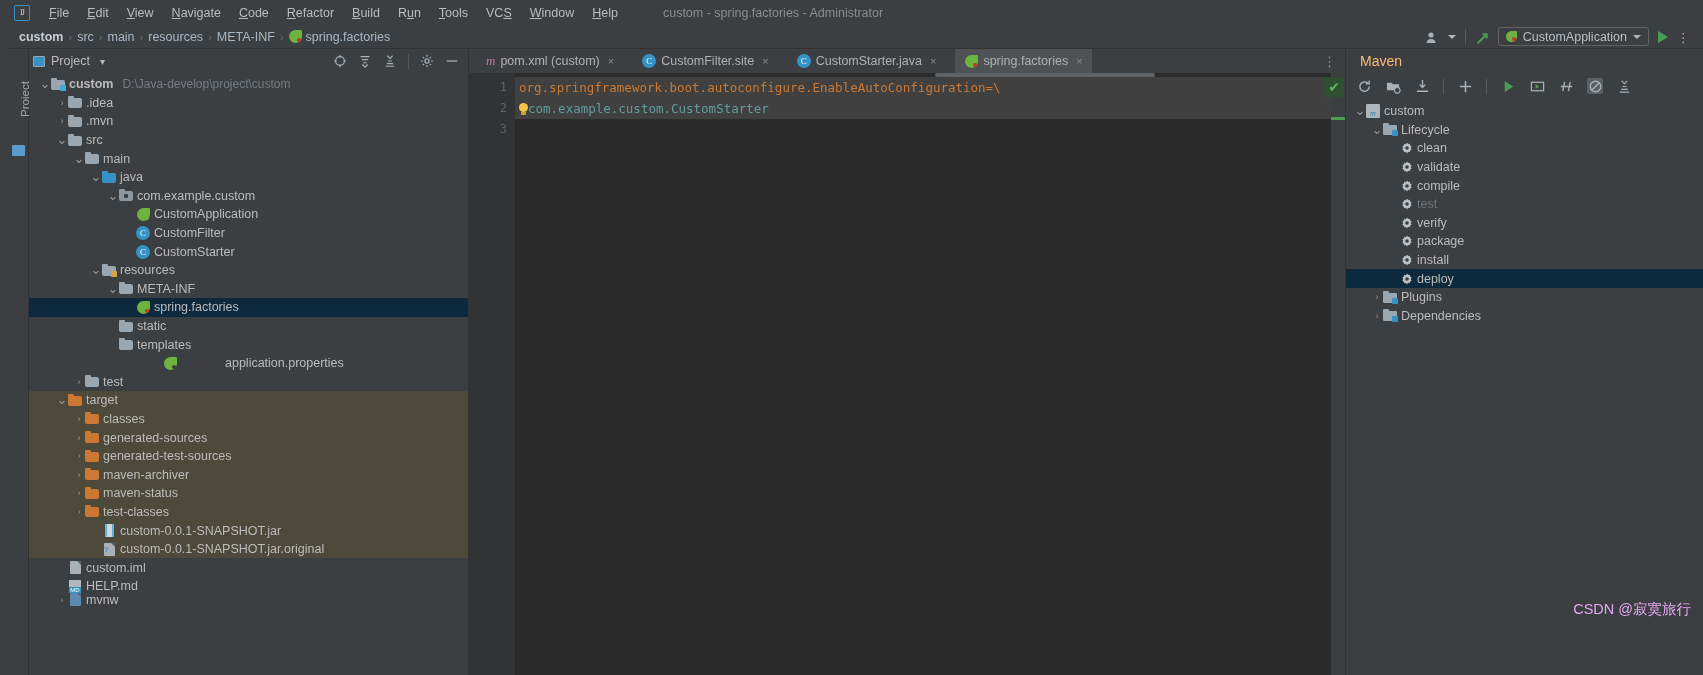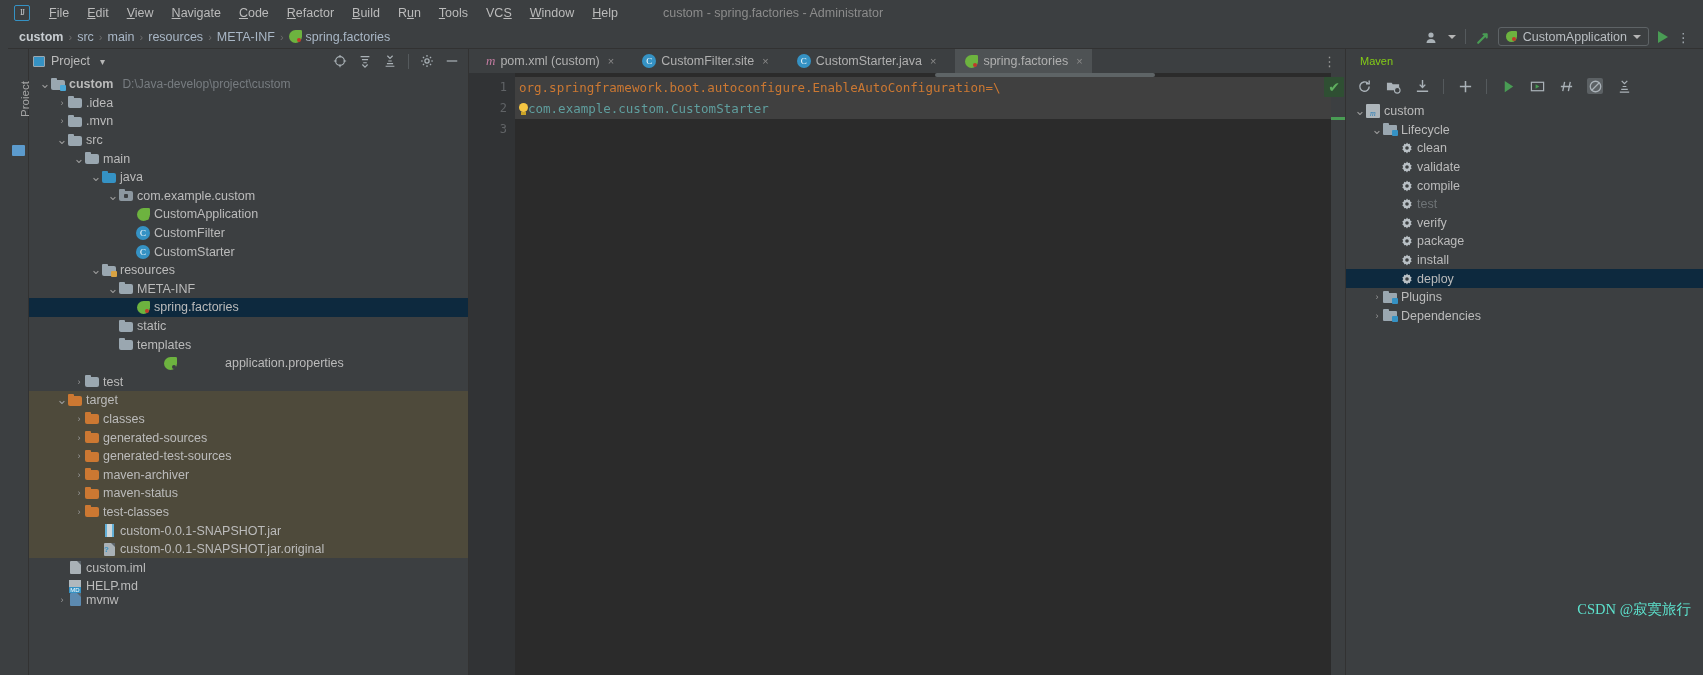--- a/index.html
+++ b/index.html
@@ -109,38 +109,38 @@
   .bulb::before{content:"";position:absolute;top:0;left:0;width:9px;height:9px;border-radius:50%;background:#f5c542;}
   .bulb::after{content:"";position:absolute;bottom:0;left:2px;width:5px;height:3px;background:#c9a227;}
   .editor-right{ width:14px; flex:0 0 14px; background:#3c3f41; position:relative;}
   .ok-badge{ position:absolute; top:4px; right:1px; width:20px;height:20px;background:#2f4f33;
              display:flex;align-items:center;justify-content:center;color:#5faf5f;font-size:14px; border-radius:1px;}
   .marker-green{ position:absolute; top:44px; right:0; width:14px; height:3px; background:#499c54;}
   .hscroll{ position:absolute; top:0px; left:420px; width:220px; height:4px; background:#5e6466; border-radius:2px;}
 
   
   .maven-panel{ width:358px; flex:0 0 358px; background:#3c3f41; display:flex; flex-direction:column; border-left:1px solid #323232;}
-  .maven-title{ height:24px; display:flex; align-items:center; padding-left:14px; color:#84cc16; font-size:11px; flex:0 0 24px;}
+  .maven-title{ height:24px; display:flex; align-items:center; padding-left:14px; color:#fdba74; font-size:14px; flex:0 0 24px;}
   .maven-toolbar{ height:26px; display:flex; align-items:center; gap:13px; padding:0 10px; flex:0 0 26px;}
   .mt-ic{ color:#aab2b8; font-size:14px; display:inline-flex; align-items:center; justify-content:center; width:16px;height:16px;}
   .mt-ic.green{ color:#499c54; }
   .mt-ic.on{ background:#5c6164; border-radius:2px; }
   .maven-tree{ flex:1; padding-top:3px; }
   .mrow{ height:18.6px; display:flex; align-items:center; white-space:nowrap; font-size:12.5px; color:#bbbbbb;}
   .mrow.sel{ background:#0d293e; }
   .mrow.dim .lbl{ color:#6f7477; }
   .gear{ width:13px;height:13px;flex:0 0 13px; color:#b9c0c5; display:inline-flex;align-items:center;justify-content:center;font-size:12px;}
   .mfolder{ width:14px;height:11px;flex:0 0 14px; position:relative;}
   .mfolder::before{content:"";position:absolute;left:0;top:1px;width:14px;height:10px;background:#9aa7b0;border-radius:1px;}
   .mfolder::after{content:"";position:absolute;left:0;top:-1px;width:6px;height:3px;background:#9aa7b0;border-radius:1px 1px 0 0;}
   .mproj{ width:12px;height:14px;flex:0 0 14px; background:#aeb6bb; border-radius:1px; position:relative; color:#2b7fb8; font-size:8px;
           font-style:italic; display:flex; align-items:flex-end; justify-content:center; font-family:"Liberation Serif",serif;}
 
-  .watermark{ position:absolute; right:12px; bottom:56px; color:#5eead4; font-size:14.5px;
-              font-family:Liberation Serif, serif; opacity:.95; white-space:nowrap;margin-top:25px;}
+  .watermark{ position:absolute; right:12px; bottom:56px; color:#f0abfc; font-size:14.5px;
+              font-family:Liberation Sans, sans-serif; opacity:.95; white-space:nowrap;margin-top:25px;}
 </style>
 </head>
 <body>
 
 <div class="app">
 
   <div class="menubar">
     <div class="ij-logo">IJ</div>
     <div class="menuitem"><span class="mn">F</span>ile</div>
     <div class="menuitem"><span class="mn">E</span>dit</div>

